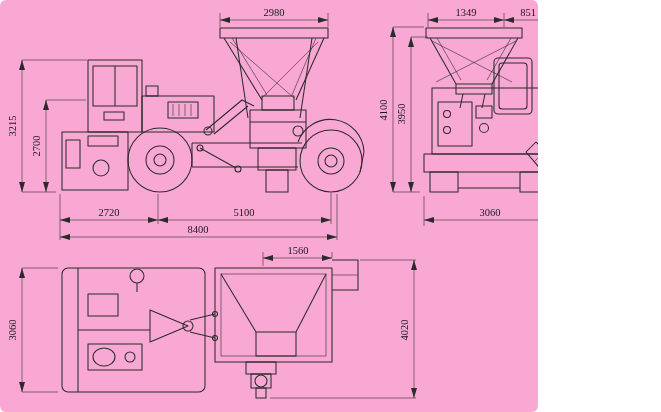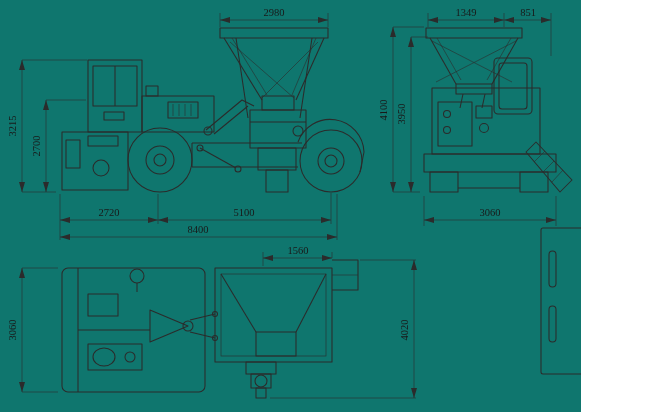--- a/index.html
+++ b/index.html
@@ -1,21 +1,22 @@
 <!DOCTYPE html>
 <html><head>
 <meta charset="utf-8">
 <style>
   html,body { margin:0; padding:0; background:#ffffff; }
   .sheet {
     position:relative;
-    width:581px; height:412px;
-    background:#0f766e;
+    width:538px; height:412px;
+    background:#f9a8d4;
     font-family:"Liberation Serif","DejaVu Serif",serif;
     overflow:hidden;
+    border-radius:6px;
   }
   svg { display:block; }
   .lw  { stroke:#2b2b2b; stroke-width:1.05; fill:none; stroke-linejoin:round; }
   .lt  { stroke:#2b2b2b; stroke-width:0.6;  fill:none; }
   .dim { stroke:#2b2b2b; stroke-width:0.6;  fill:none; }
   .txt {
     font-family:"Liberation Serif","DejaVu Serif",serif;
     font-size:10.5px; fill:#191919; stroke:none;
   }
 </style>

